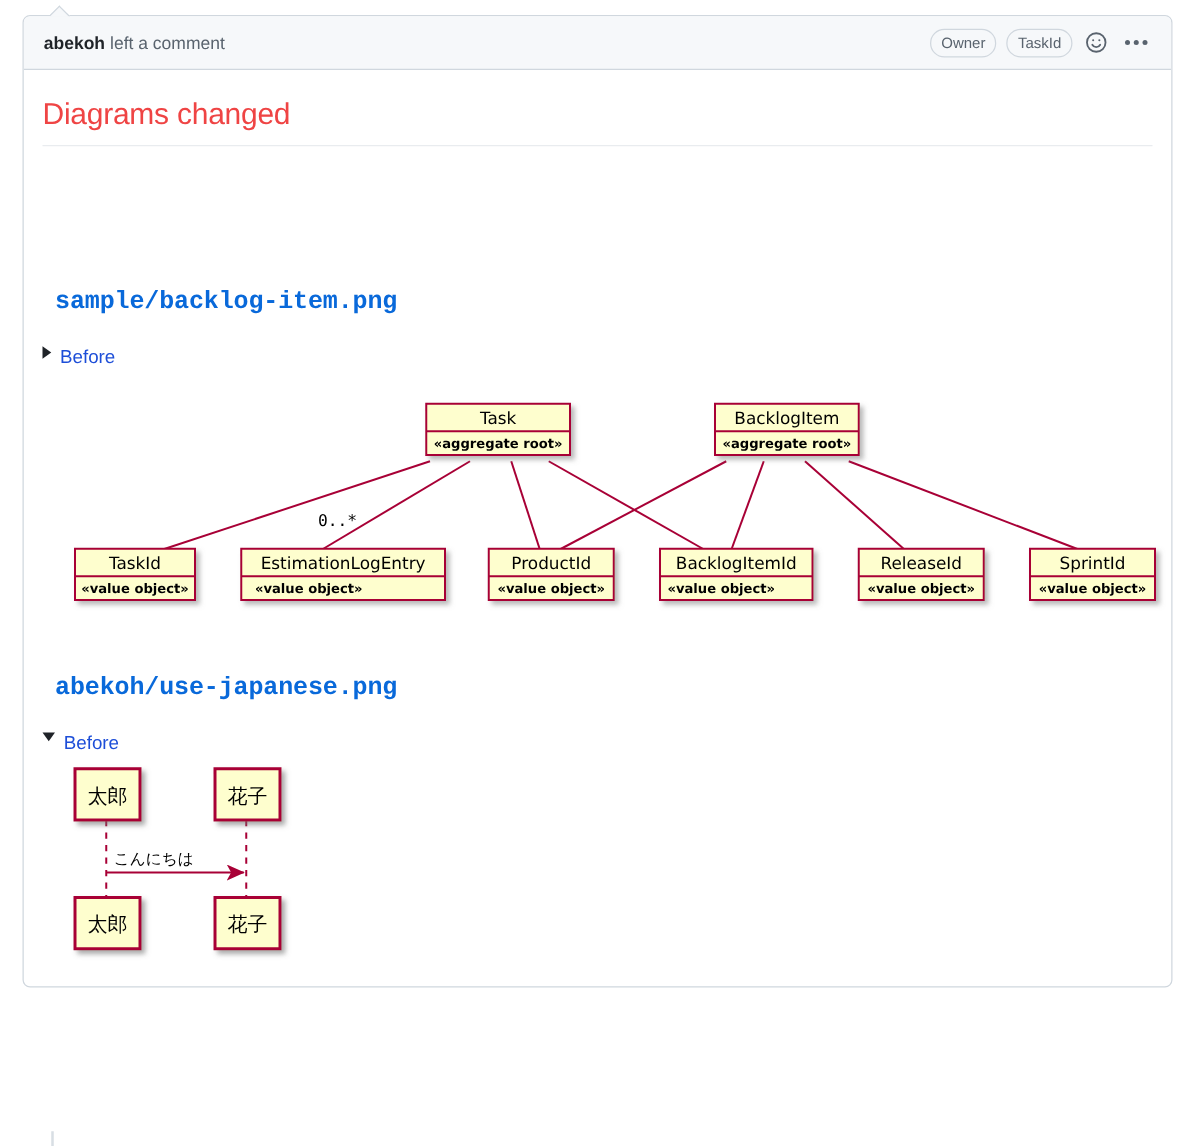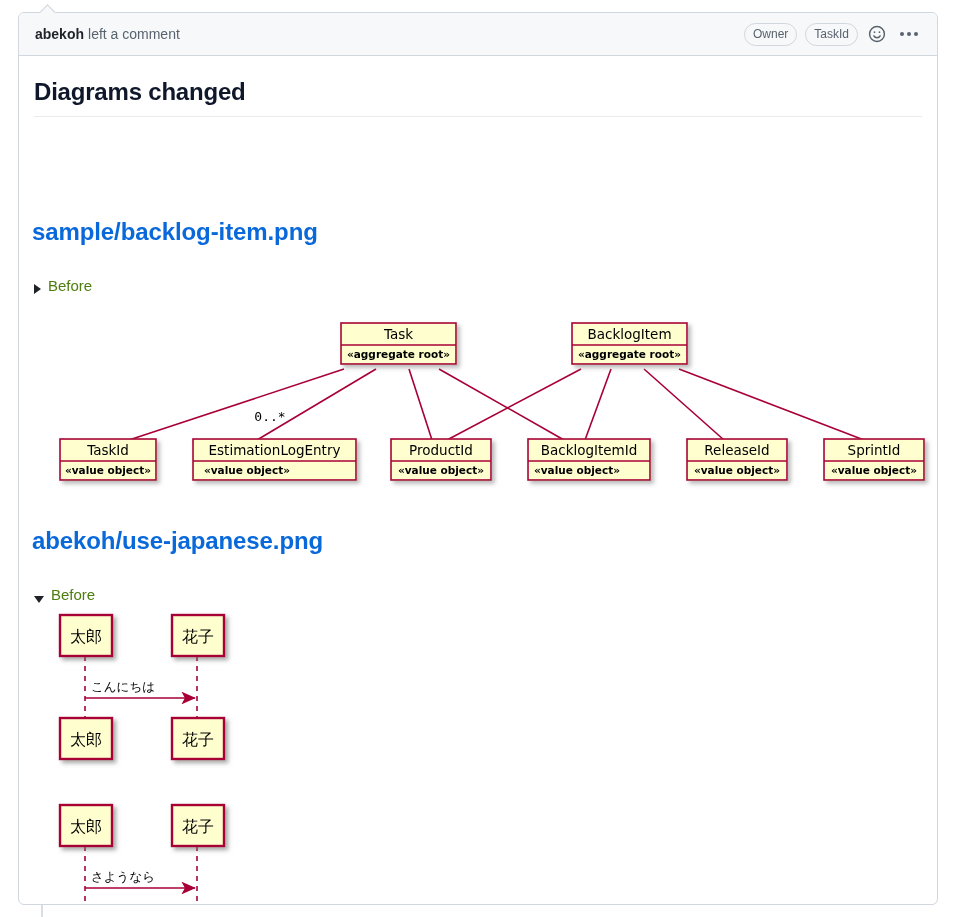--- a/index.html
+++ b/index.html
@@ -15,21 +15,21 @@
     overflow: hidden;
     background: #ffffff;
   }
 
   
   .comment-box {
     position: absolute;
     left: 18px;
     top: 12px;
     width: 920px;
-    height: 893px;
+    height: 778px;
     box-sizing: border-box;
     border: 1px solid #d0d7de;
     border-radius: 6px;
     background: #ffffff;
     overflow: hidden;
   }
   
   .bubble-arrow {
     position: absolute;
     left: 40px;
@@ -112,44 +112,45 @@
     display: block;
   }
 
   
   .comment-body {
     position: relative;
     padding: 0 15px;
   }
   .h2 {
     font-size: 24px;
-    font-weight: 700;
-    color: #0f172a;
+    font-weight: 400;
+    color: #ef4444;
     margin: 22px 0 0 0;
     padding-bottom: 10px;
     border-bottom: 1px solid #e9ecef;
     letter-spacing: -0.2px;
   }
   .h3-link {
     display: inline-block;
-    font-size: 24px;
+    font-size: 20px;
     font-weight: 600;
     color: #0969da;
-    margin: 0;
+    margin: 12px;
     text-decoration: none;
     cursor: pointer;
     letter-spacing: -0.1px;
+    font-family: Liberation Mono, monospace;
   }
   .details-row {
     display: flex;
-    align-items: flex-end;
+    align-items: flex-start;
     gap: 7px;
     cursor: pointer;
     font-size: 15px;
-    color: #4d7c0f;
+    color: #1d4ed8;
   }
   .tri {
     width: 0; height: 0;
     display: inline-block;
   }
   .tri.closed {
     border-left: 7px solid #1f2328;
     border-top: 5px solid transparent;
     border-bottom: 5px solid transparent;
   }

